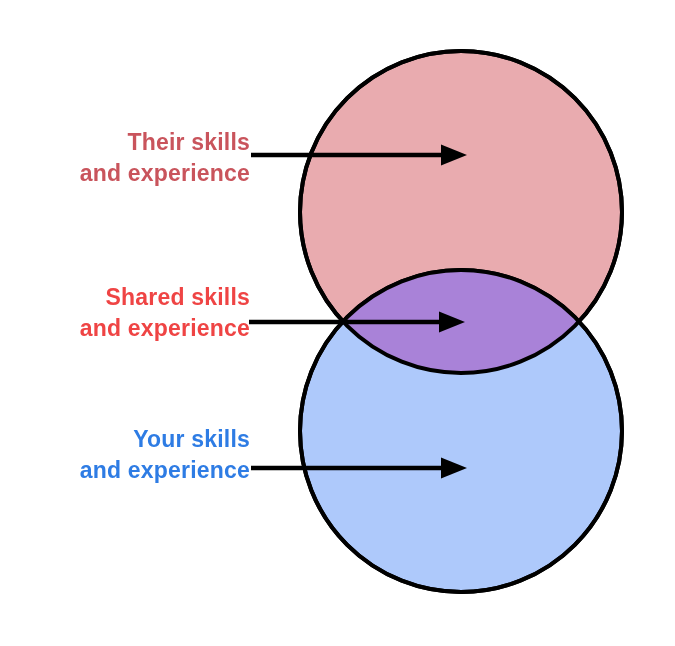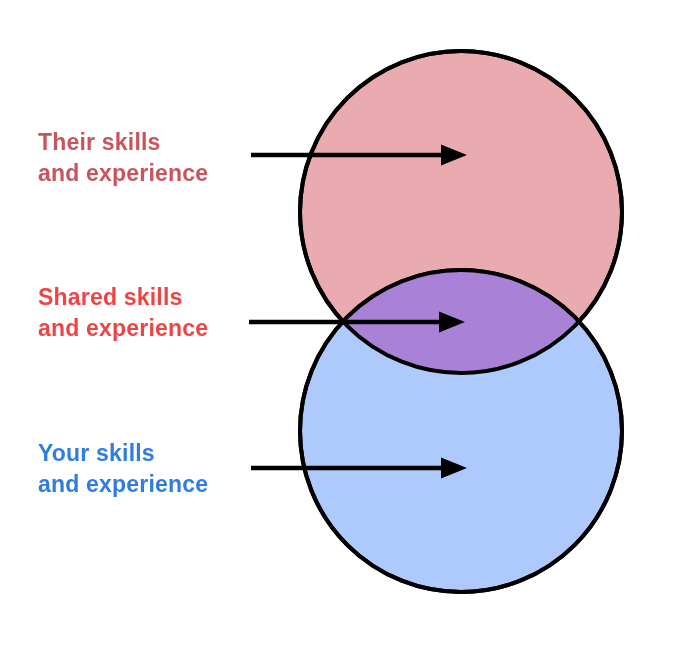--- a/index.html
+++ b/index.html
@@ -17,30 +17,30 @@
   }
   .venn-svg {
     position: absolute;
     left: 0;
     top: 0;
   }
   .label {
     position: absolute;
     left: 38px;
     width: 212px;
-    text-align: left;
+    text-align: right;
     font-weight: bold;
     font-size: 23px;
     line-height: 31px;
     white-space: pre-line;
     letter-spacing: 0.2px;
   }
   .label-their  { top: 127px; }
   .label-shared { top: 282px; }
-  .label-your   { top: 438px; }
+  .label-your   { top: 424px; }
 </style>
 </head>
 <body>
 
 <div class="stage">
 
   <svg class="venn-svg" width="675" height="646" viewBox="0 0 675 646">
 
     <circle cx="461" cy="212" r="161" stroke-width="4" fill="#e9abaf" stroke="#000000"></circle>
     <circle cx="461" cy="431" r="161" stroke-width="4" fill="#aec9fb" stroke="#000000"></circle>

